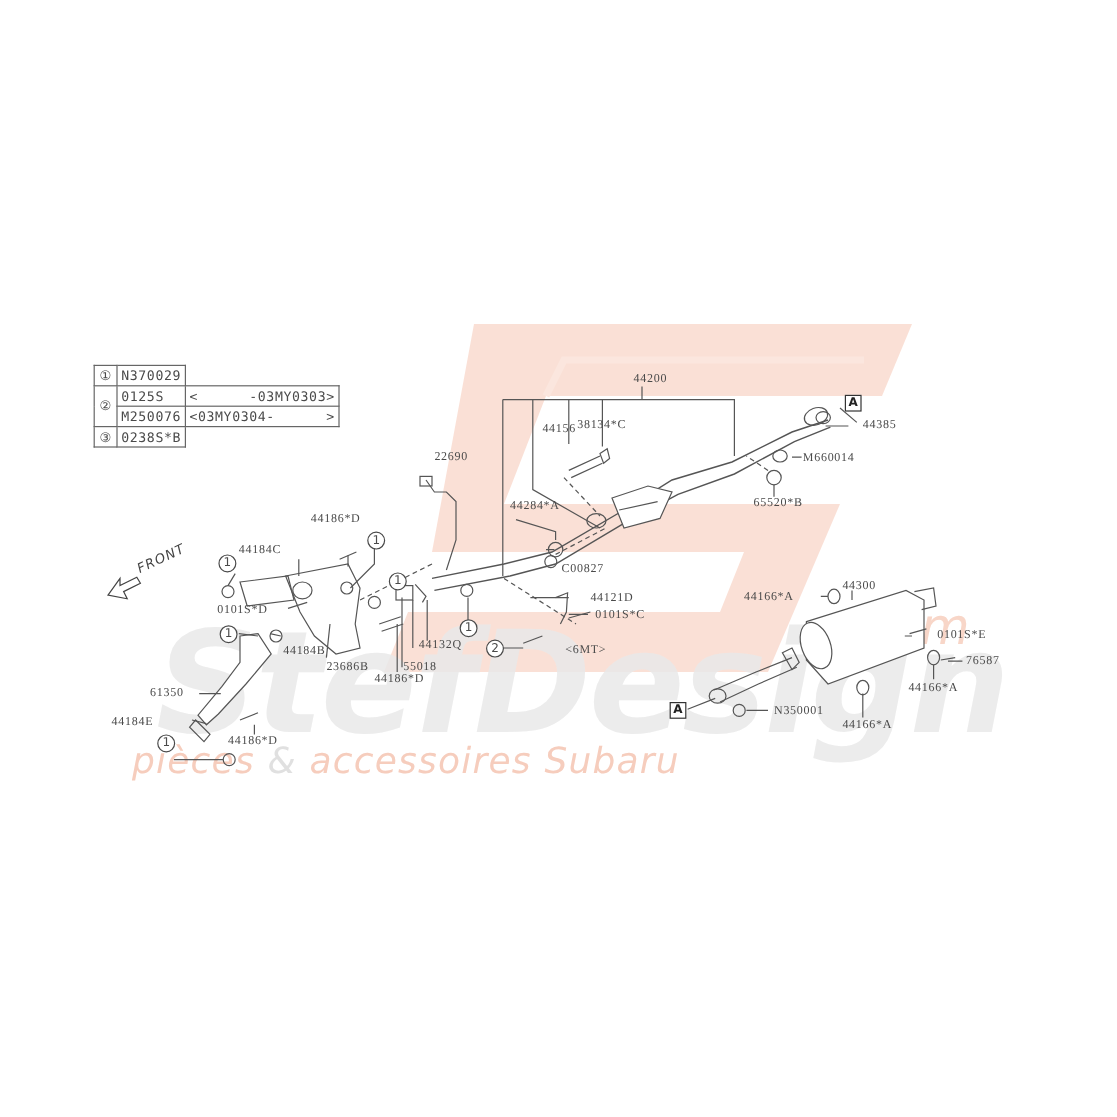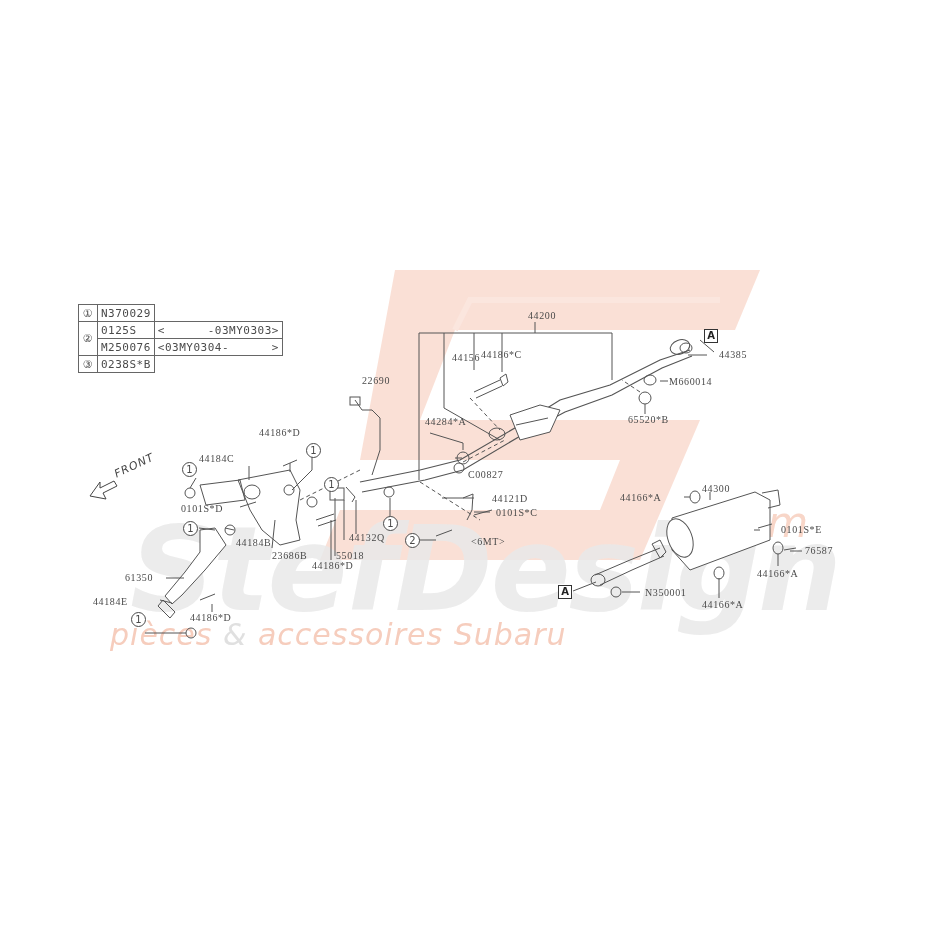--- a/index.html
+++ b/index.html
@@ -137,21 +137,21 @@
       <td class="num"><span>③</span></td>
       <td>0238S*B</td>
       <td class="empty"></td>
     </tr>
   </tbody>
     </table>
 
   <div class="front">FRONT</div>
 
   <div class="lbl" style="left:528px; top:310px;">44200</div>
-  <div class="lbl" style="left:481px; top:349px;">44186*C</div>
+  <div class="lbl" style="left:481px; top:349px;">38134*C</div>
   <div class="lbl" style="left:452px; top:352px;">44156</div>
   <div class="lbl" style="left:362px; top:375px;">22690</div>
   <div class="lbl" style="left:425px; top:416px;">44284*A</div>
   <div class="lbl" style="left:719px; top:349px;">44385</div>
   <div class="lbl" style="left:669px; top:376px;">M660014</div>
   <div class="lbl" style="left:628px; top:414px;">65520*B</div>
   <div class="lbl" style="left:468px; top:469px;">C00827</div>
   <div class="lbl" style="left:492px; top:493px;">44121D</div>
   <div class="lbl" style="left:496px; top:507px;">0101S*C</div>
   <div class="lbl" style="left:471px; top:524px;margin-top:12px;">&lt;6MT&gt;</div>

